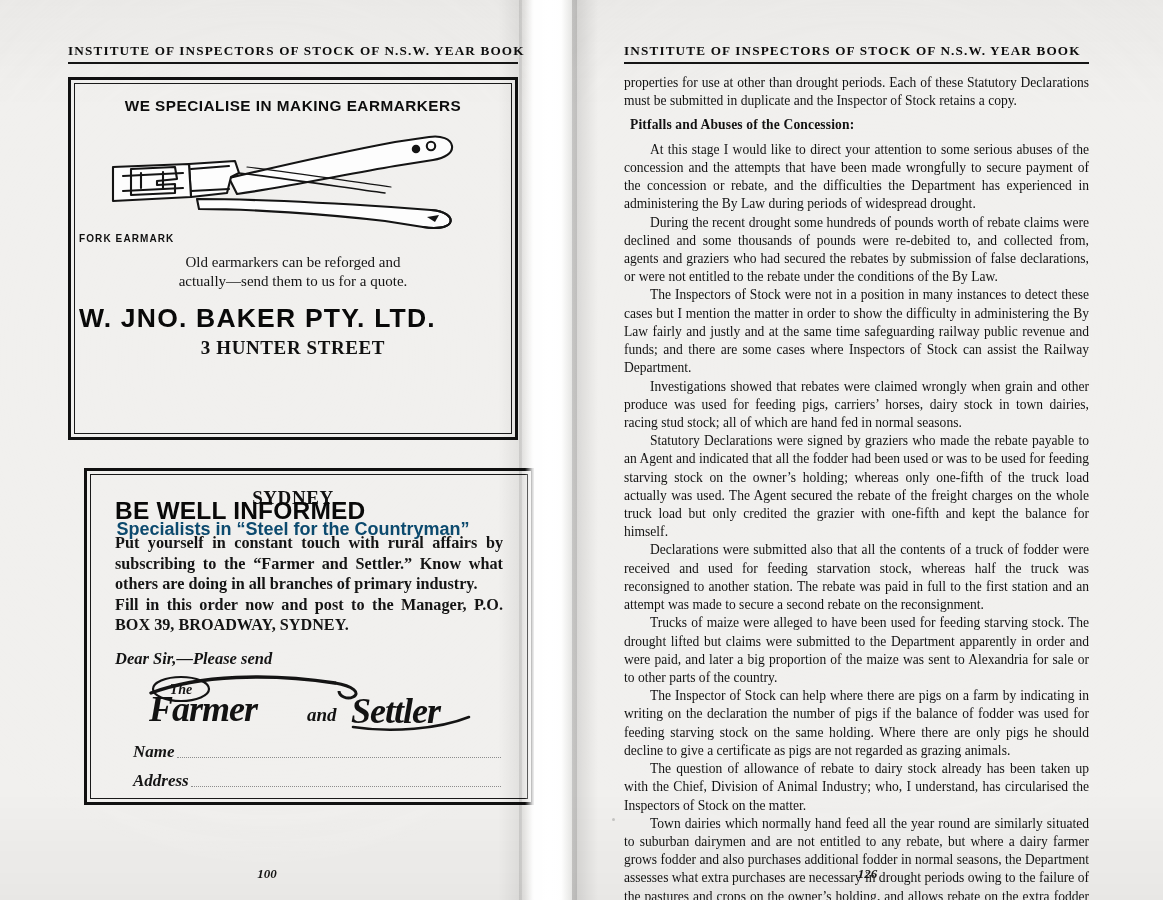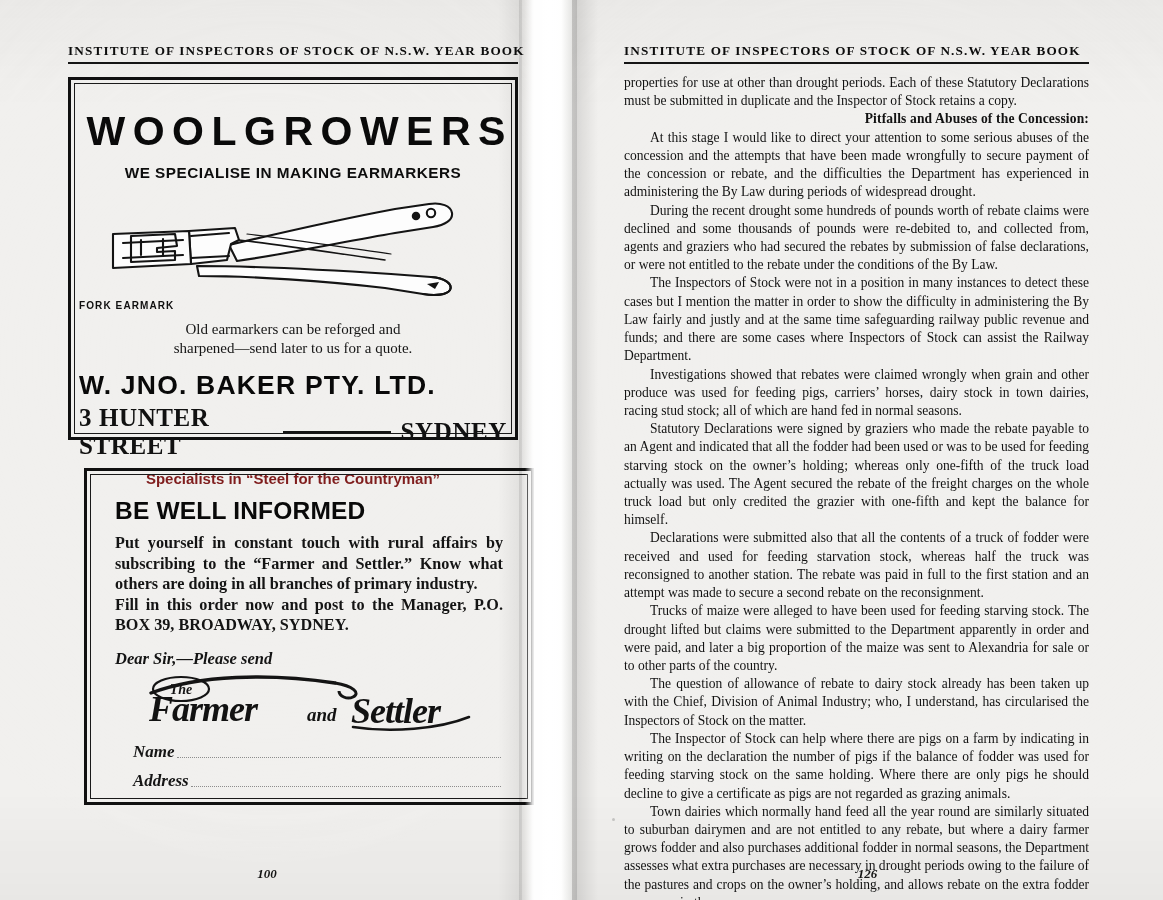--- a/index.html
+++ b/index.html
@@ -184,36 +184,37 @@
     color: #090909;
   }
   .baker-addr {
     display: flex;
     align-items: center;
     justify-content: center;
     gap: 10px;
     margin-top: 3px;
     font-family: "Liberation Serif", serif;
     font-weight: bold;
-    font-size: 25px;
+    font-size: 19px;
     letter-spacing: 0.6px;
     color: #111;
+    flex-direction: column;
   }
   .baker-addr .dash {
     flex: 0 0 108px;
     height: 2px;
     background: #141414;
   }
   .baker-tag {
     text-align: center;
     font-family: "Liberation Sans", sans-serif;
     font-weight: bold;
-    font-size: 15px;
+    font-size: 18px;
     margin-top: 10px;
-    color: #7f1d1d;
+    color: #0c4a6e;
   }
 
   
   .bwi-head {
     font-family: "Liberation Sans", sans-serif;
     font-weight: bold;
     font-size: 24.5px;
     letter-spacing: 0.2px;
     margin: 18px 0 0 20px;
     color: #090909;
@@ -284,24 +285,24 @@
     text-align: justify;
     text-justify: inter-word;
     color: #121212;
   }
   .body-col p {
     margin: 0;
     text-indent: 26px;
   }
   .body-col p.noindent { text-indent: 0; }
   .body-col h3.subhead {
-    margin: 0;
+    margin: 6px;
     font-size: 13.55px;
     font-weight: bold;
-    text-align: right;
+    text-align: left;
     text-indent: 0;
     letter-spacing: 0.15px;
   }
 
   
   .speck {
     position: absolute;
     background: rgba(0,0,0,0.18);
     border-radius: 50%;
     pointer-events: none;
@@ -315,21 +316,20 @@
   <div class="page left">
     <div class="grain"></div>
 
     <div class="running-head">INSTITUTE OF INSPECTORS OF STOCK OF N.S.W. YEAR BOOK</div>
     <div class="head-rule"></div>
 
     <div class="ad-box top">
       <div class="inner-rule"></div>
       <div class="ad-inner">
 
-        <div class="woolgrowers-title">WOOLGROWERS</div>
 
         <div class="woolgrowers-sub">WE SPECIALISE IN MAKING EARMARKERS</div>
 
         <svg class="earmark-figure" viewBox="0 0 400 110">
           <g fill="none" stroke="#141414" stroke-width="2.1" stroke-linejoin="round" stroke-linecap="round">
 
             <path d="M150 57 C 205 44, 268 30, 316 21 L 350 16 C 362 14, 372 18, 373 25
                      C 374 32, 366 37, 354 39 L 316 45 C 268 53, 208 66, 158 73 Z" fill="#fdfdfd"></path>
 
             <path d="M118 78 C 175 78, 250 82, 312 86 L 352 89 C 366 90, 374 96, 371 102
@@ -358,21 +358,21 @@
 
             <path d="M160 52 C 210 58, 262 66, 306 72" stroke-width="1.6"></path>
             <path d="M168 46 C 218 52, 268 60, 312 66" stroke-width="1.2"></path>
           </g>
         </svg>
 
         <div class="fork-caption">FORK EARMARK</div>
 
         <div class="reforge-line">
           <div>Old earmarkers can be reforged and</div>
-          <div>sharpened—send later to us for a quote.</div>
+          <div>actually—send them to us for a quote.</div>
         </div>
 
         <div class="baker-name">W. JNO. BAKER PTY. LTD.</div>
 
         <div class="baker-addr">
           <span>3 HUNTER STREET</span>
           <span class="dash"></span>
           <span>SYDNEY</span>
         </div>
 
@@ -434,22 +434,22 @@
 
       <p class="noindent">properties for use at other than drought periods.  Each of these Statutory Declarations must be submitted in duplicate and the Inspector of Stock retains a copy.</p>
         <h3 class="subhead">Pitfalls and Abuses of the Concession:</h3>
         <p>At this stage I would like to direct your attention to some serious abuses of the concession and the attempts that have been made wrongfully to secure payment of the concession or rebate, and the difficulties the Department has experienced in administering the By Law during periods of widespread drought.</p>
         <p>During the recent drought some hundreds of pounds worth of rebate claims were declined and some thousands of pounds were re-debited to, and collected from, agents and graziers who had secured the rebates by submission of false declarations, or were not entitled to the rebate under the conditions of the By Law.</p>
         <p>The Inspectors of Stock were not in a position in many instances to detect these cases but I mention the matter in order to show the difficulty in administering the By Law fairly and justly and at the same time safeguarding railway public revenue and funds; and there are some cases where Inspectors of Stock can assist the Railway Department.</p>
         <p>Investigations showed that rebates were claimed wrongly when grain and other produce was used for feeding pigs, carriers’ horses, dairy stock in town dairies, racing stud stock; all of which are hand fed in normal seasons.</p>
         <p>Statutory Declarations were signed by graziers who made the rebate payable to an Agent and indicated that all the fodder had been used or was to be used for feeding starving stock on the owner’s holding; whereas only one-fifth of the truck load actually was used.  The Agent secured the rebate of the freight charges on the whole truck load but only credited the grazier with one-fifth and kept the balance for himself.</p>
         <p>Declarations were submitted also that all the contents of a truck of fodder were received and used for feeding starvation stock, whereas half the truck was reconsigned to another station.  The rebate was paid in full to the first station and an attempt was made to secure a second rebate on the reconsignment.</p>
         <p>Trucks of maize were alleged to have been used for feeding starving stock.  The drought lifted but claims were submitted to the Department apparently in order and were paid, and later a big proportion of the maize was sent to Alexandria for sale or to other parts of the country.</p>
+        <p>The Inspector of Stock can help where there are pigs on a farm by indicating in writing on the declaration the number of pigs if the balance of fodder was used for feeding starving stock on the same holding.  Where there are only pigs he should decline to give a certificate as pigs are not regarded as grazing animals.</p>
         <p>The question of allowance of rebate to dairy stock already has been taken up with the Chief, Division of Animal Industry; who, I understand, has circularised the Inspectors of Stock on the matter.</p>
-        <p>The Inspector of Stock can help where there are pigs on a farm by indicating in writing on the declaration the number of pigs if the balance of fodder was used for feeding starving stock on the same holding.  Where there are only pigs he should decline to give a certificate as pigs are not regarded as grazing animals.</p>
         <p>Town dairies which normally hand feed all the year round are similarly situated to suburban dairymen and are not entitled to any rebate, but where a dairy farmer grows fodder and also purchases additional fodder in normal seasons, the Department assesses what extra purchases are necessary in drought periods owing to the failure of the pastures and crops on the owner’s holding, and allows rebate on the extra fodder necessary in these cases.</p>
     </div>
 
     <div class="speck" style="left:40px; top:818px; width:3px; height:3px;"></div>
 
     <div class="folio">126</div>
   </div>
 
   <div id="gutter-shadow-l"></div>
   <div id="gutter"></div>

